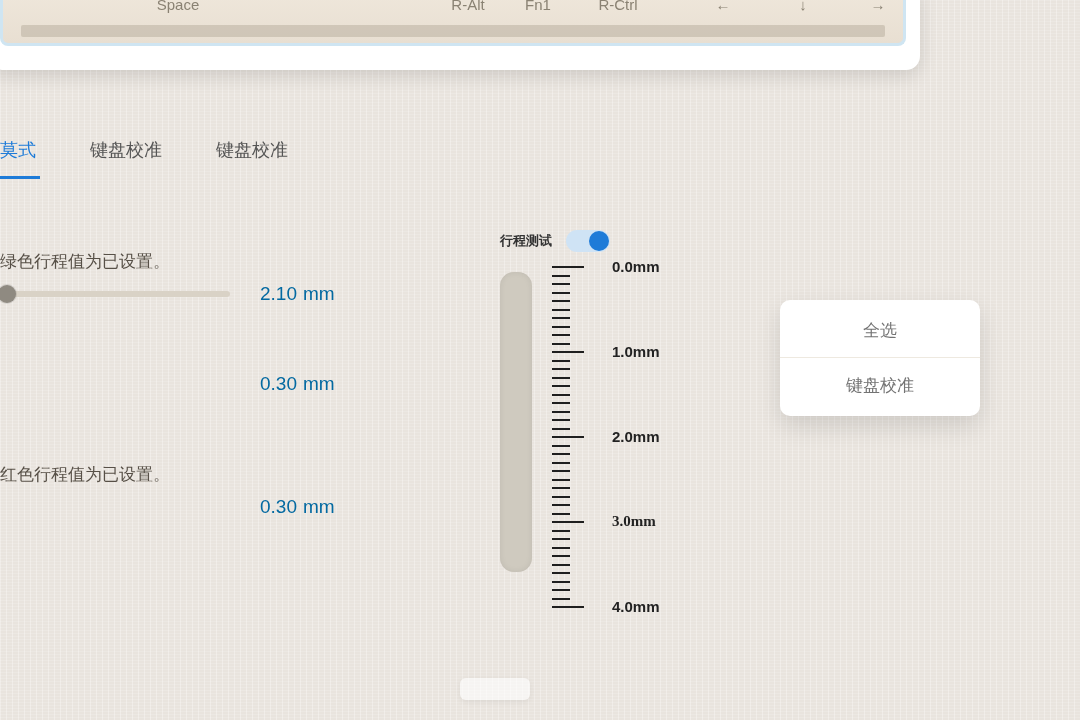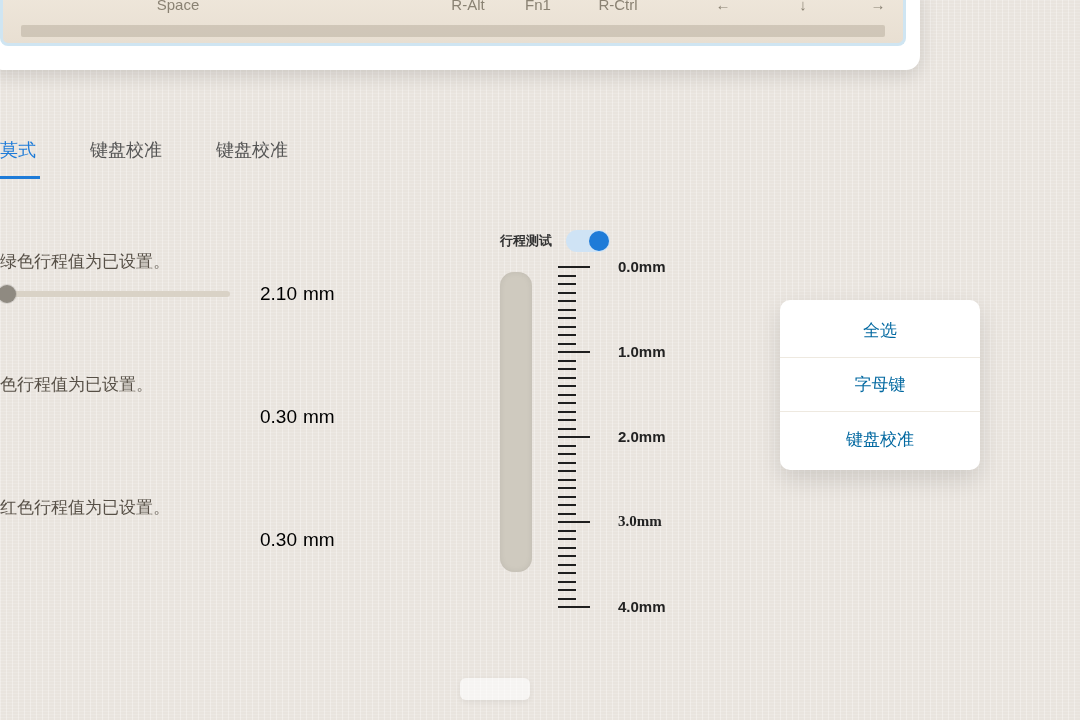--- a/index.html
+++ b/index.html
@@ -76,21 +76,21 @@
     border-radius: 3px;
   }
   .slider-thumb {
     position: absolute; top: 50%; transform: translate(-50%,-50%);
     width: 18px; height: 18px; border-radius: 50%;
     background: #8f8a81; box-shadow: 0 0 0 1px rgba(0,0,0,0.1);
   }
   .slider-track.hidden, .slider-thumb.hidden { visibility: hidden; }
   .value-box {
     min-width: 120px; text-align: left;
-    font-size: 19px; color: #000000;
+    font-size: 19px; color: #0369a1;
   }
   .value-box .unit { margin-left: 6px; }
 
   
   .travel {
     position: absolute;
     left: 500px; top: 230px;
   }
   .travel-head { display:flex; align-items:center; gap:14px; margin-bottom:14px; }
   .travel-title { font-size: 13px; font-weight: 600; color: #333; font-family: Liberation Mono, monospace; }
@@ -103,21 +103,21 @@
     border-radius:50%; background:#1e7bd8;
   }
 
   .ruler-wrap { position: relative; height: 360px; width: 200px; }
   .ruler-bar {
     position:absolute; left:0; top:6px; width:32px; height:300px;
     background:#cfcabf; border-radius:14px;
     box-shadow: inset 0 0 6px rgba(0,0,0,0.08);
   }
   .ticks {
-    position:absolute; left:58px; top:0; height:350px; width:120px;
+    position:absolute; left:52px; top:0; height:350px; width:120px;
   }
   .tick { position:absolute; left:0; height:2px; background:#1f1f1f; }
   .tick.minor { width:18px; }
   .tick.major { width:32px; }
   .tick-label {
     position:absolute; left:60px; transform: translateY(-50%);
     font-size:15px; font-weight:600; color:#222;
   }
 
   
@@ -125,21 +125,21 @@
     position:absolute;
     right:100px; top:300px;
     width:200px;
     background:#fff;
     border-radius:10px;
     box-shadow: 0 10px 24px rgba(0,0,0,0.12);
     padding:4px 0;
   }
   .card .btn {
     height:54px; display:flex; align-items:center; justify-content:center;
-    font-size:17px; color:#0369a1; cursor:pointer;
+    font-size:17px; color:#737373; cursor:pointer;
     border-bottom:1px solid #eee9e0;
   }
   .card .btn:last-child{ border-bottom:none; }
 
   
   .page-hint {
     position:absolute; left:460px; bottom:20px;
     width:70px; height:22px; border-radius:6px;
     background:rgba(255,255,255,0.6);
     box-shadow:0 2px 6px rgba(0,0,0,0.06);
@@ -173,21 +173,20 @@
     <div class="setting-block">
       <div class="setting-label">绿色行程值为已设置。</div>
       <div class="slider-row">
         <div class="slider-track">
           <div class="slider-thumb" style="left: 3%;"></div>
         </div>
         <div class="value-box"><span>2.10</span><span class="unit">mm</span></div>
       </div>
     </div>
     <div class="setting-block">
-      <div class="setting-label">色行程值为已设置。</div>
       <div class="slider-row">
         <div class="slider-track hidden"></div>
         <div class="value-box"><span>0.30</span><span class="unit">mm</span></div>
       </div>
     </div>
     <div class="setting-block">
       <div class="setting-label">红色行程值为已设置。</div>
       <div class="slider-row">
         <div class="slider-track hidden"></div>
         <div class="value-box"><span>0.30</span><span class="unit">mm</span></div>
@@ -250,17 +249,16 @@
         <div class="tick minor" style="top: 323px;"></div>
         <div class="tick minor" style="top: 331.5px;"></div>
         <div class="tick major" style="top: 340px;"></div>
         <div class="tick-label" style="top: 340px;">4.0mm</div>
       </div>
   </div>
 </div>
 
 <div class="card" id="card">
     <div class="btn">全选</div>
-    <div class="btn">字母键</div>
     <div class="btn">键盘校准</div>
   </div>
 
 <div class="page-hint"></div>
 
 </body></html>

